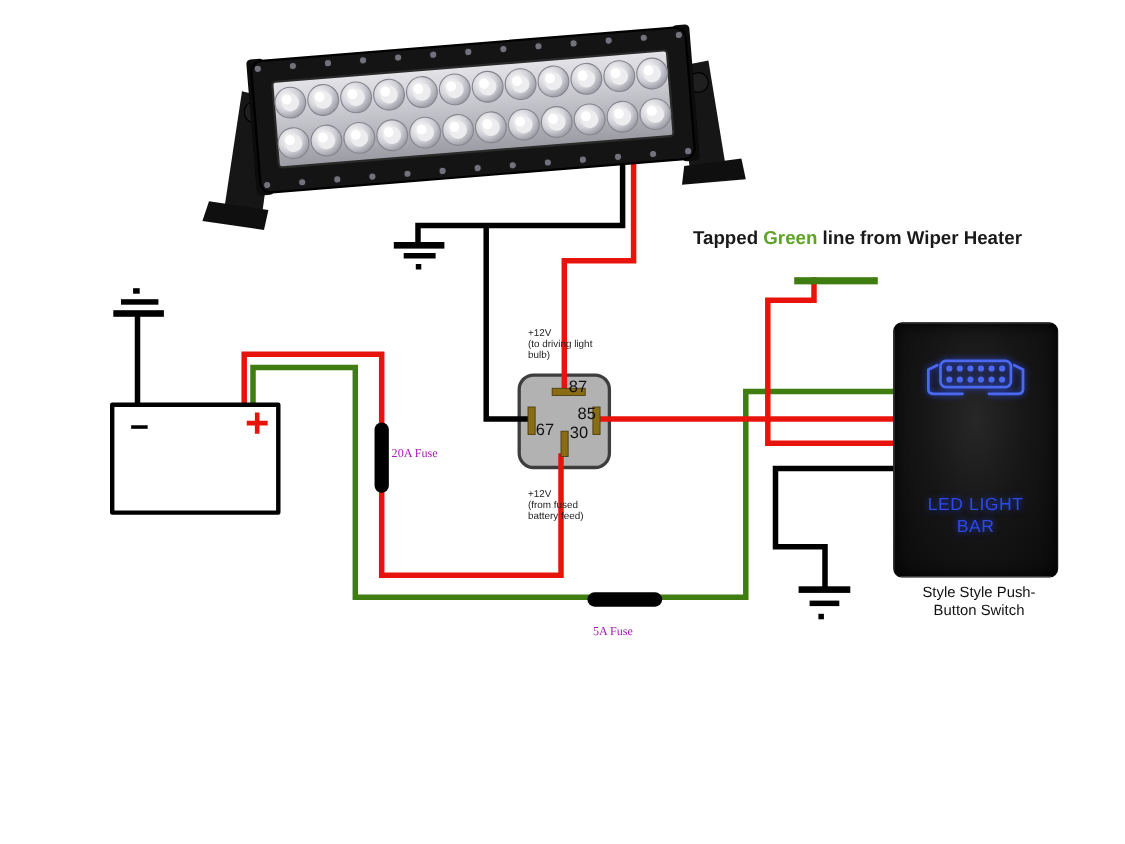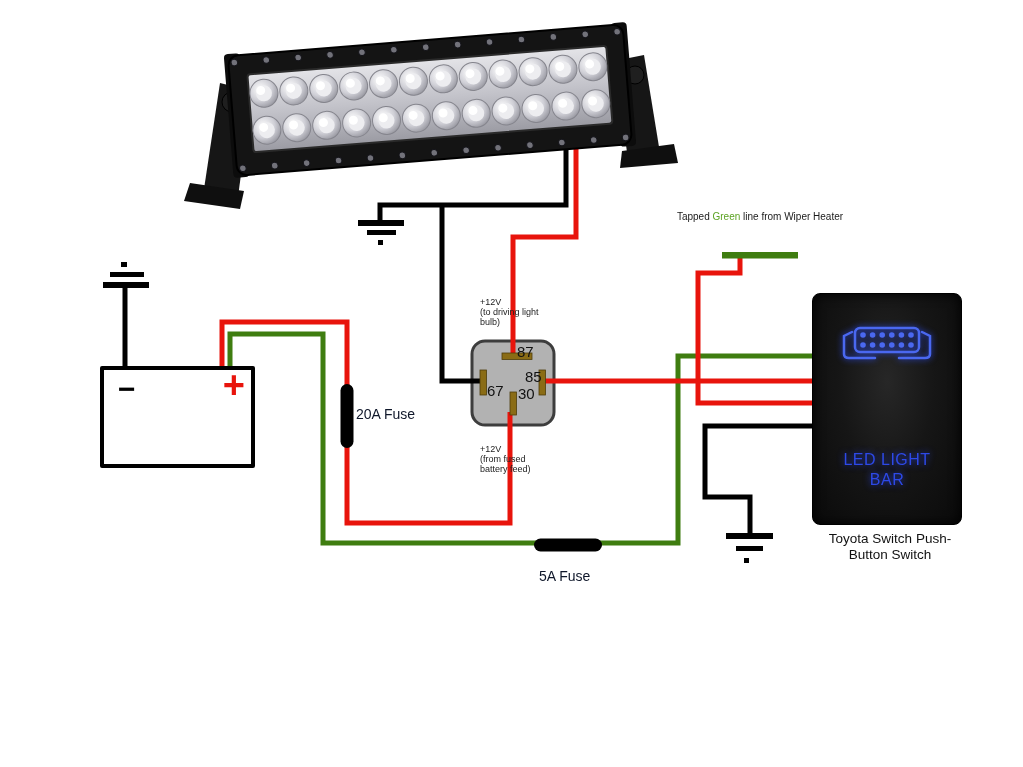--- a/index.html
+++ b/index.html
@@ -18,22 +18,22 @@
   .blk{fill:var(--wire-black,#000);}
   .grn{fill:var(--wire-green,#3f7d10);}
   
   #battery{left:100px;top:366px;width:147px;height:94px;background:#fff;
     border:4px solid #000;border-radius:2px;}
   #battery .neg{position:absolute;left:14px;top:2px;font-size:30px;font-weight:bold;color:#000;}
   #battery .pos{position:absolute;right:6px;top:-6px;font-size:38px;font-weight:bold;color:var(--wire-red,#e8140c);}
   
   .relay-label{position:absolute;font-size:15px;color:#111;z-index:4;}
   .note{position:absolute;width:120px;font-size:9px;line-height:10px;color:#222;z-index:4;}
-  .diagram-label{position:absolute;font-size:14px;color:#0f172a;z-index:4;white-space:nowrap;}
-  #tap-note{left:630px;top:208px;width:260px;text-align:center;font-size:10px;line-height:18px;white-space:nowrap;}
+  .diagram-label{position:absolute;font-size:11px;color:#a21caf;z-index:4;white-space:nowrap;font-family:Liberation Serif, serif;}
+  #tap-note{left:630px;top:208px;width:260px;text-align:left;font-size:17px;line-height:18px;white-space:nowrap;font-weight:bold;}
   #tap-note .green-word{color:var(--tap-green-word,#5da324);}
   
   #switch{left:812px;top:293px;width:148px;height:230px;border-radius:8px;
     background:radial-gradient(ellipse at 50% 38%, #272727 0%, #161616 45%, #0a0a0a 100%);
     border:1px solid #000;box-shadow:inset 0 0 12px #000;}
   #switch-icon{position:absolute;left:24px;top:30px;filter:drop-shadow(0 0 3px rgba(44,78,255,.9));}
   #switch-led-text{position:absolute;left:0;top:156px;width:100%;text-align:center;
     font-size:16px;line-height:20px;letter-spacing:.5px;color:var(--switch-text-blue,#2d49e8);
     text-shadow:0 0 7px rgba(40,70,255,.8);}
   #switch-caption{left:808px;top:531px;width:164px;text-align:center;font-size:13.5px;line-height:16px;color:#111;}
@@ -274,17 +274,17 @@
           <circle cx="64.4" cy="21" r="2.8"></circle>
           <circle cx="74" cy="21" r="2.8"></circle>
       </g>
     </svg>
     <div id="switch-led-text">
       <div>LED LIGHT</div>
       <div>BAR</div>
     </div>
   </div>
   <div id="switch-caption" class="component">
-    <div>Toyota Switch Push-</div>
+    <div>Style Style Push-</div>
     <div>Button Switch</div>
   </div>
 
 </div>
 
 </body></html>

